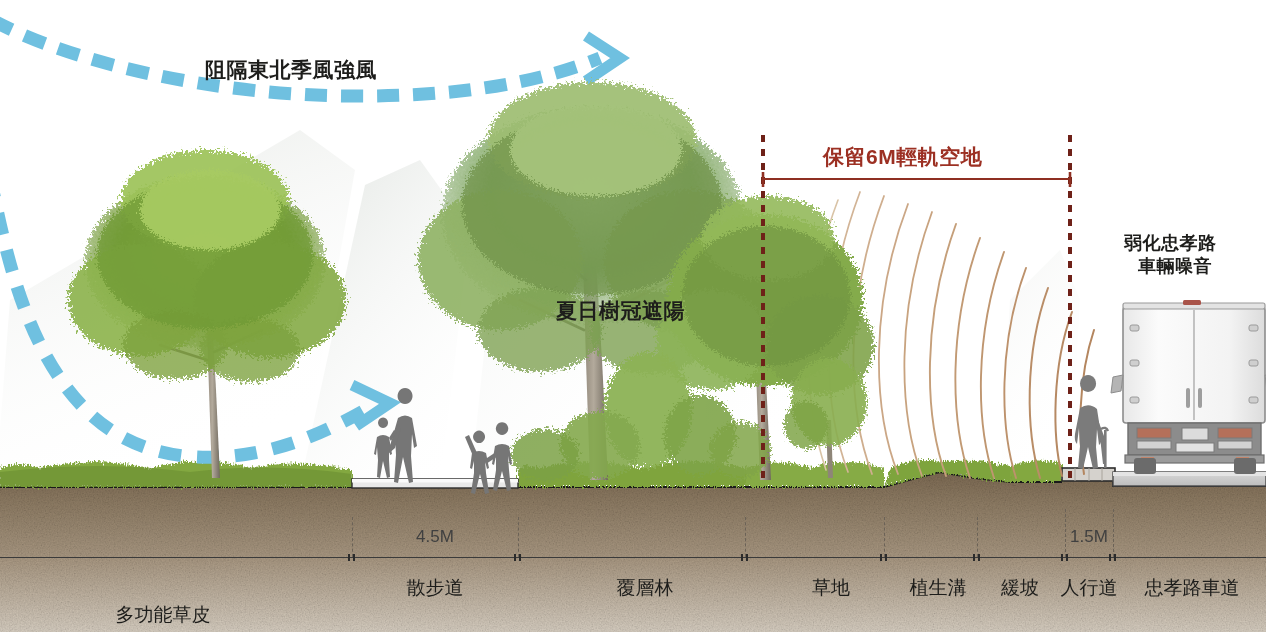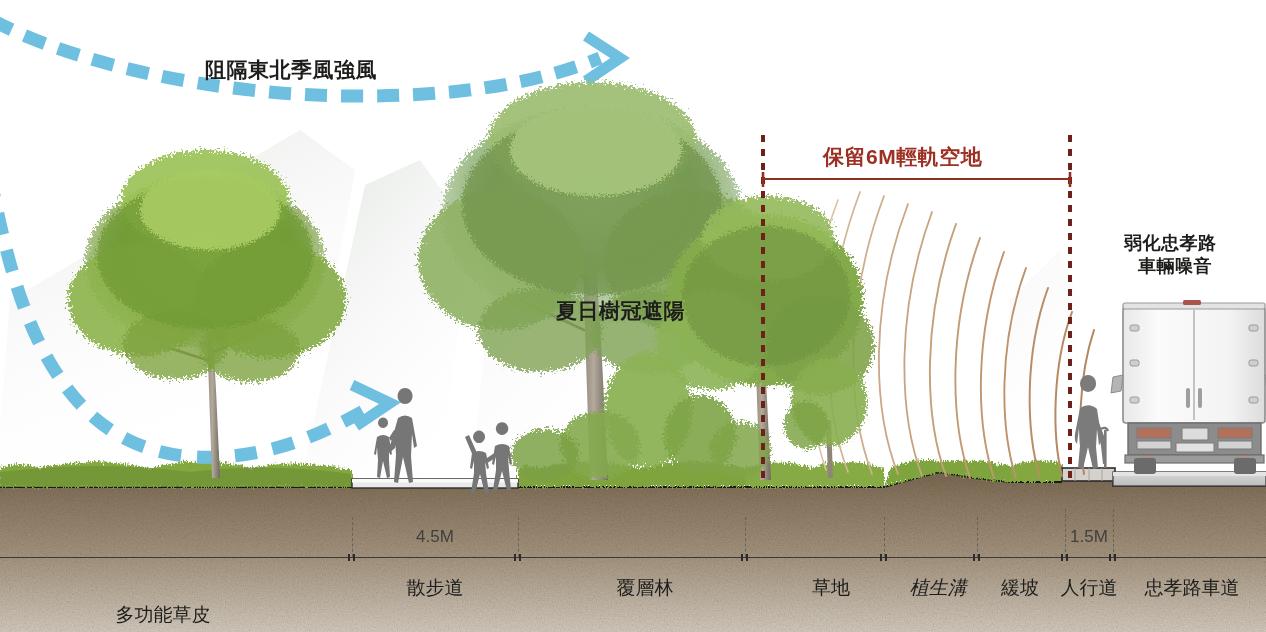--- a/index.html
+++ b/index.html
@@ -375,19 +375,19 @@
     <div class="tickmark" style="left:741px;  top:67px;"></div>
     <div class="tickmark" style="left:880px;  top:67px;"></div>
     <div class="tickmark" style="left:973px;  top:67px;"></div>
     <div class="tickmark" style="left:1061px; top:67px;"></div>
     <div class="tickmark" style="left:1109px; top:67px;"></div>
 
     <div class="dim-label" style="left:163px;  top:88px;margin-top:27px;">多功能草皮</div>
     <div class="dim-label" style="left:435px;  top:88px;text-align:center;">散步道</div>
     <div class="dim-label" style="left:645px;  top:88px;">覆層林</div>
     <div class="dim-label" style="left:831px;  top:88px;">草地</div>
-    <div class="dim-label" style="left:938px;  top:88px;font-style:italic;">植生溝</div>
+    <div class="dim-label" style="left:938px;  top:88px;">植生溝</div>
     <div class="dim-label" style="left:1020px; top:88px;">緩坡</div>
     <div class="dim-label" style="left:1089px; top:88px;">人行道</div>
     <div class="dim-label" style="left:1192px; top:88px;">忠孝路車道</div>
   </div>
 
 </div>
 
 </body></html>

